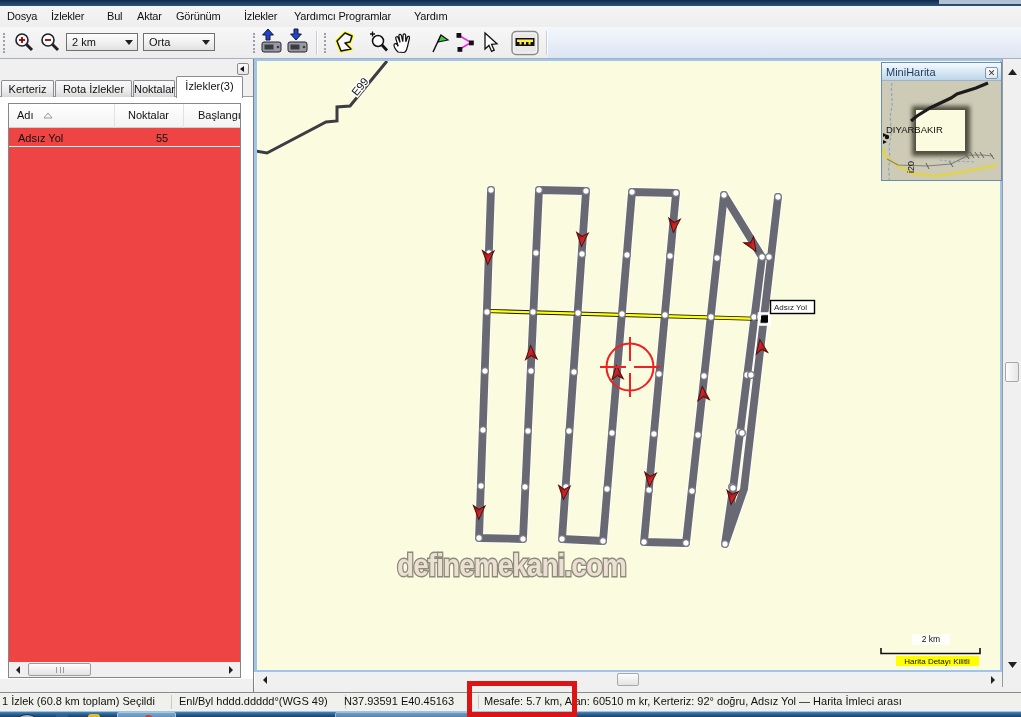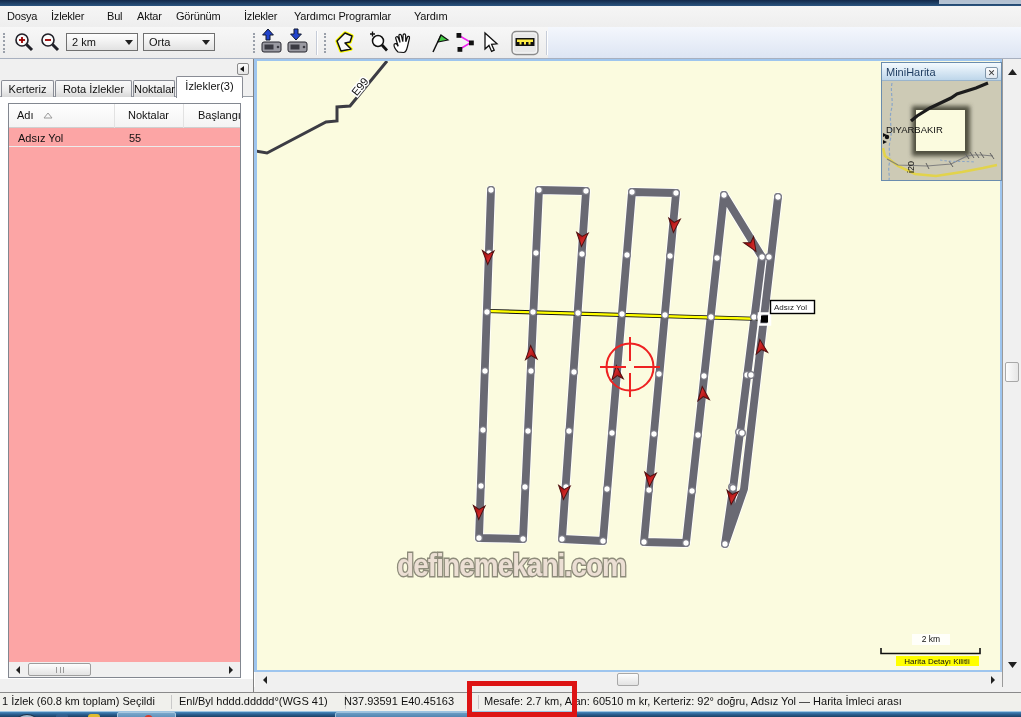--- a/index.html
+++ b/index.html
@@ -96,34 +96,34 @@
   <div class="abs" style="left:237px;top:4px;width:12px;height:12px;border:1px solid #8a8a8a;border-radius:2px;background:linear-gradient(#fcfcfc,#e4e4e4)">
     <div style="width:0;height:0;border-top:3.5px solid transparent;border-bottom:3.5px solid transparent;border-right:4px solid #111;margin:1.5px 0 0 2px"></div>
   </div>
 
   <div class="abs" style="left:0;top:37px;width:253px;height:583px;background:#fff;border-top:1px solid #9aa0a8"></div>
   <div class="tab" style="left:1px;width:53px">Kerteriz</div>
   <div class="tab" style="left:55px;width:77px">Rota İzlekler</div>
   <div class="tab" style="left:133px;width:42px">Noktalar</div>
   <div class="tab" style="left:176px;top:17px;height:22px;width:67px;background:#fff;z-index:3;line-height:19px;border-bottom:none">İzlekler(3)</div>
 
-  <div class="abs" style="left:8px;top:44px;width:233px;height:575px;border:1px solid #828790;background:#fca5a5;overflow:hidden">
+  <div class="abs" style="left:8px;top:44px;width:233px;height:575px;border:1px solid #828790;background:#ef4444;overflow:hidden">
     <div class="abs" style="left:0;top:0;width:100%;height:24px;background:linear-gradient(#ffffff,#f3f3f3);border-bottom:1px solid #cfcfcf">
       <span class="abs" style="left:8px;top:5px">Adı</span>
       <svg class="abs" style="left:34px;top:8px" width="10" height="8">
           <path d="M5,1 L9,6 L1,6 Z" fill="none" stroke="#9a9a9a"></path>
         </svg>
       <span class="abs" style="left:119px;top:5px">Noktalar</span>
       <span class="abs" style="left:189px;top:5px">Başlangıç</span>
       <div class="abs" style="left:105px;top:0;width:1px;height:24px;background:#e2e2e2"></div>
       <div class="abs" style="left:174px;top:0;width:1px;height:24px;background:#e2e2e2"></div>
     </div>
     <div class="abs" style="left:0;top:25px;width:100%;height:18px;border-bottom:1px solid #ececec">
       <span class="abs" style="left:9px;top:3px">Adsız Yol</span>
-      <span class="abs" style="left:120px;top:3px">55</span>
+      <span class="abs" style="left:147px;top:3px">55</span>
     </div>
 
     <div class="sb" style="left:0;top:558px;width:231px;height:15px">
       <svg class="abs" style="left:4px;top:3px" width="10" height="10">
           <path d="M7,1 L3,5 L7,9 Z" fill="#202020"></path>
         </svg>
       <svg class="abs" style="left:217px;top:3px" width="10" height="10">
           <path d="M3,1 L7,5 L3,9 Z" fill="#202020"></path>
         </svg>
       <div class="abs" style="left:19px;top:1px;width:63px;height:13px;background:linear-gradient(#fdfdfd,#e3e3e3);border:1px solid #9d9d9d;border-radius:2px">
@@ -285,25 +285,25 @@
 <svg class="abs" style="left:733px;top:3px" width="10" height="10">
       <path d="M3,1 L7,5 L3,9 Z" fill="#202020"></path>
     </svg>
 <div class="abs" style="left:362px;top:1px;width:22px;height:13px;background:linear-gradient(#fdfdfd,#e3e3e3);border:1px solid #a8a8a8;border-radius:2px"></div>
 </div>
 <div class="abs" style="left:254px;top:687px;width:767px;height:5px;background:#f0f0f0"></div>
 
 <div class="abs" style="left:0;top:692px;width:1021px;height:19px;background:#f0f0ec;border-top:1px solid #8a8a8a">
 <span class="statseg" style="left:2px">1 İzlek (60.8 km toplam) Seçildi</span>
 <div class="statdiv" style="left:171px"></div>
-<span class="statseg" style="left:179px">Enl/Byl hddd.ddddd°(WGS 41)</span>
+<span class="statseg" style="left:179px">Enl/Byl hddd.ddddd°(WGS 49)</span>
 <div class="statdiv" style="left:345px"></div>
 <span class="statseg" style="left:344px">N37.93591 E40.45163</span>
 <div class="statdiv" style="left:478px"></div>
-<span class="statseg" style="left:484px">Mesafe: 2.7 km, Alan: 60510 m kr, Kerteriz: 92° doğru, Adsız Yol — Harita İmleci arası</span>
+<span class="statseg" style="left:484px">Mesafe: 5.7 km, Alan: 60510 m kr, Kerteriz: 92° doğru, Adsız Yol — Harita İmleci arası</span>
 </div>
 
 <div class="abs" style="left:0;top:711px;width:1021px;height:6px;background:linear-gradient(#4788bc,#2a5d8e 50%,#1b4064);overflow:hidden;border-top:1px solid #9ec4e2">
   <div class="abs" style="left:13px;top:2px;width:28px;height:26px;border-radius:50%;background:radial-gradient(circle at 50% 35%,#dde6ee,#8aa2ba 55%,#3a5a7a);border:1px solid #1a3048"></div>
   <div class="abs" style="left:88px;top:2px;width:12px;height:10px;background:#e0bc30;border-radius:3px"></div>
   <div class="abs" style="left:117px;top:0;width:59px;height:10px;border:1px solid #a8c8e0;background:linear-gradient(#7aa8cc,#4a7ba8);border-radius:2px">
     <div class="abs" style="left:26px;top:2px;width:9px;height:9px;border-radius:50%;background:#d83a2a"></div>
   </div>
   <div class="abs" style="left:335px;top:0;width:167px;height:10px;border:1px solid #9cc0dc;background:linear-gradient(#6a9cc4,#3a6c9c);border-radius:2px"></div>
   <div class="abs" style="left:56px;top:2px;width:12px;height:10px;background:#3a6898;border-radius:2px;opacity:.6"></div>

